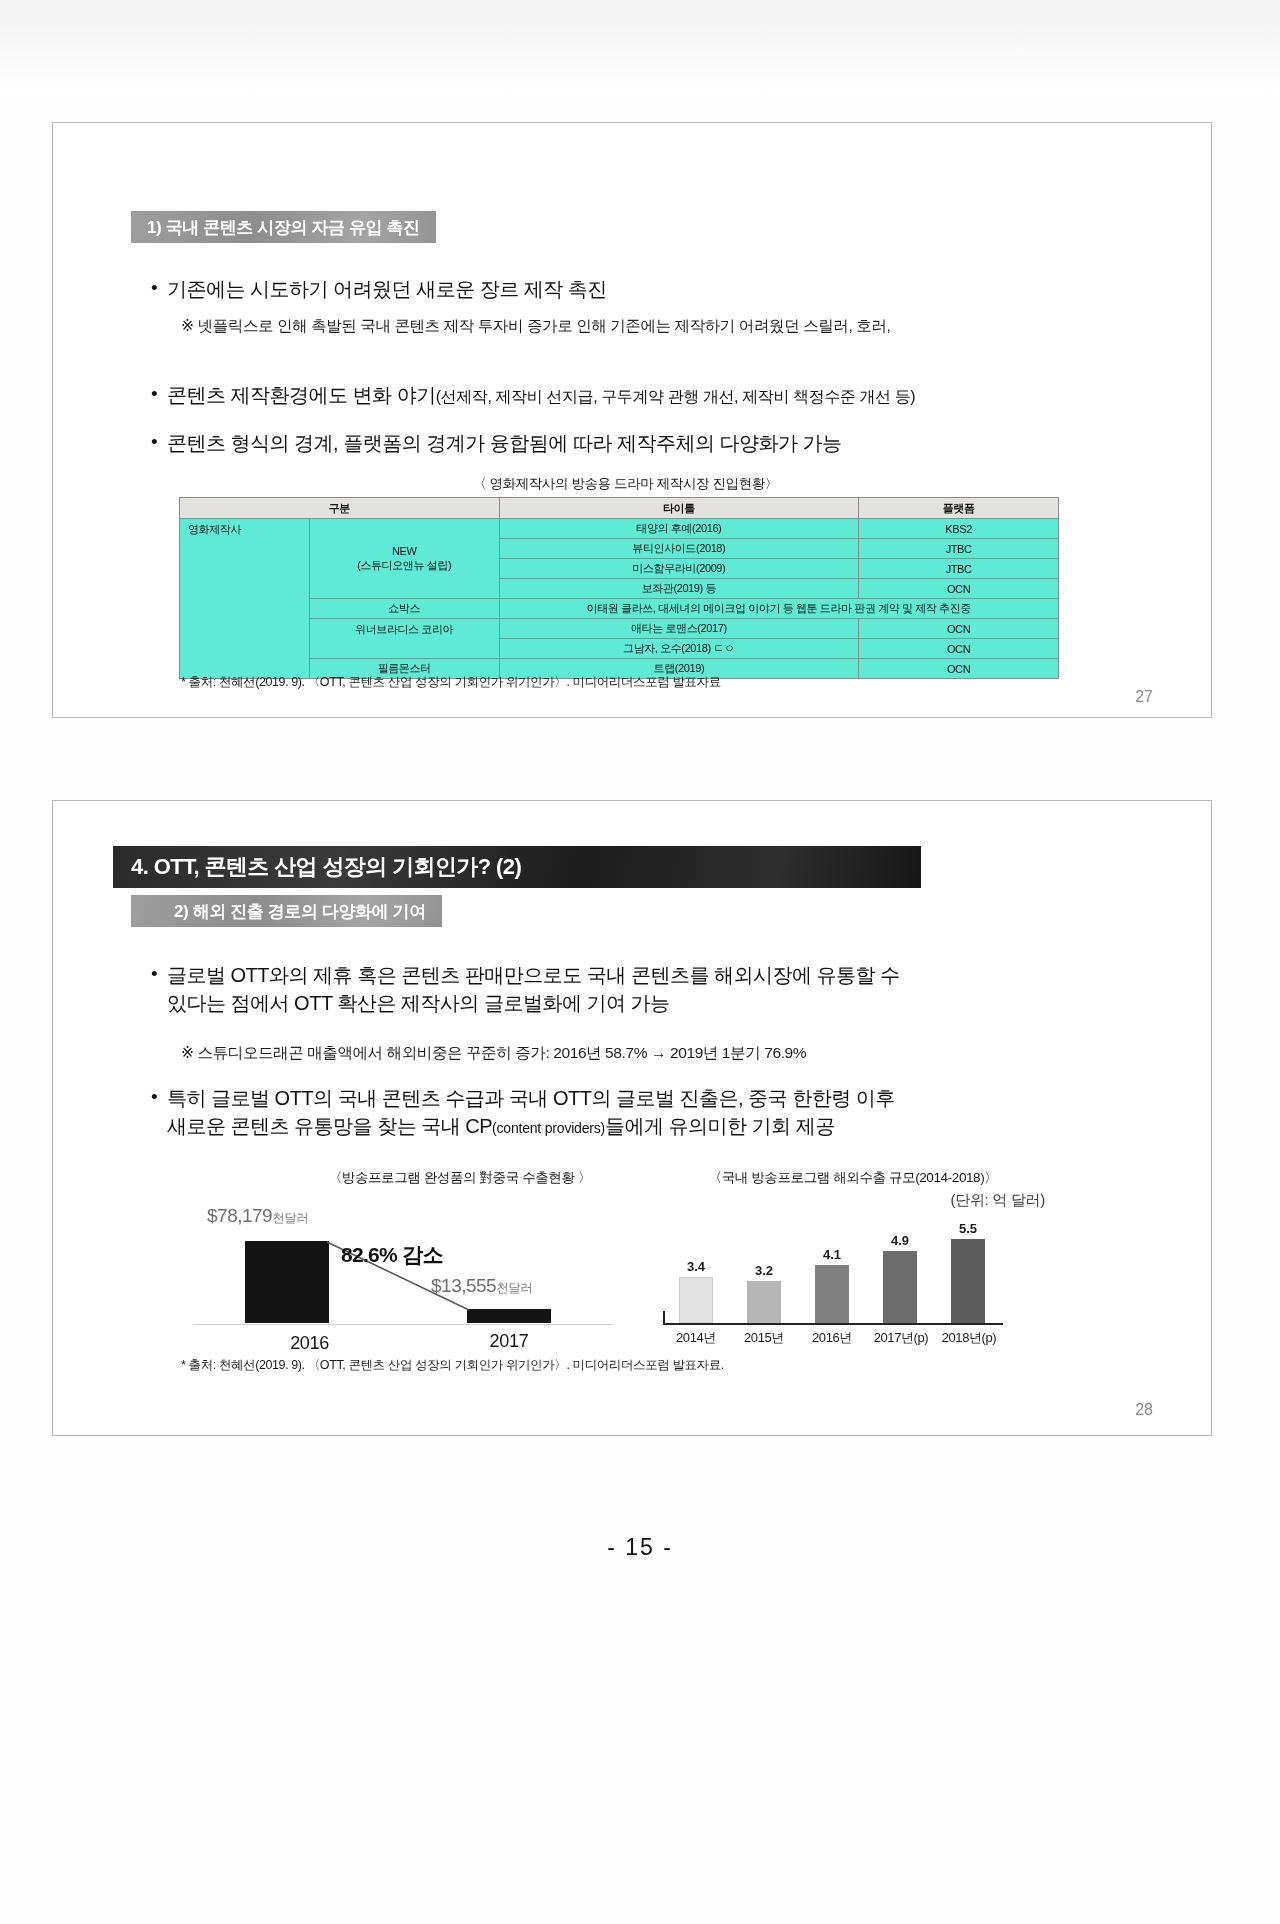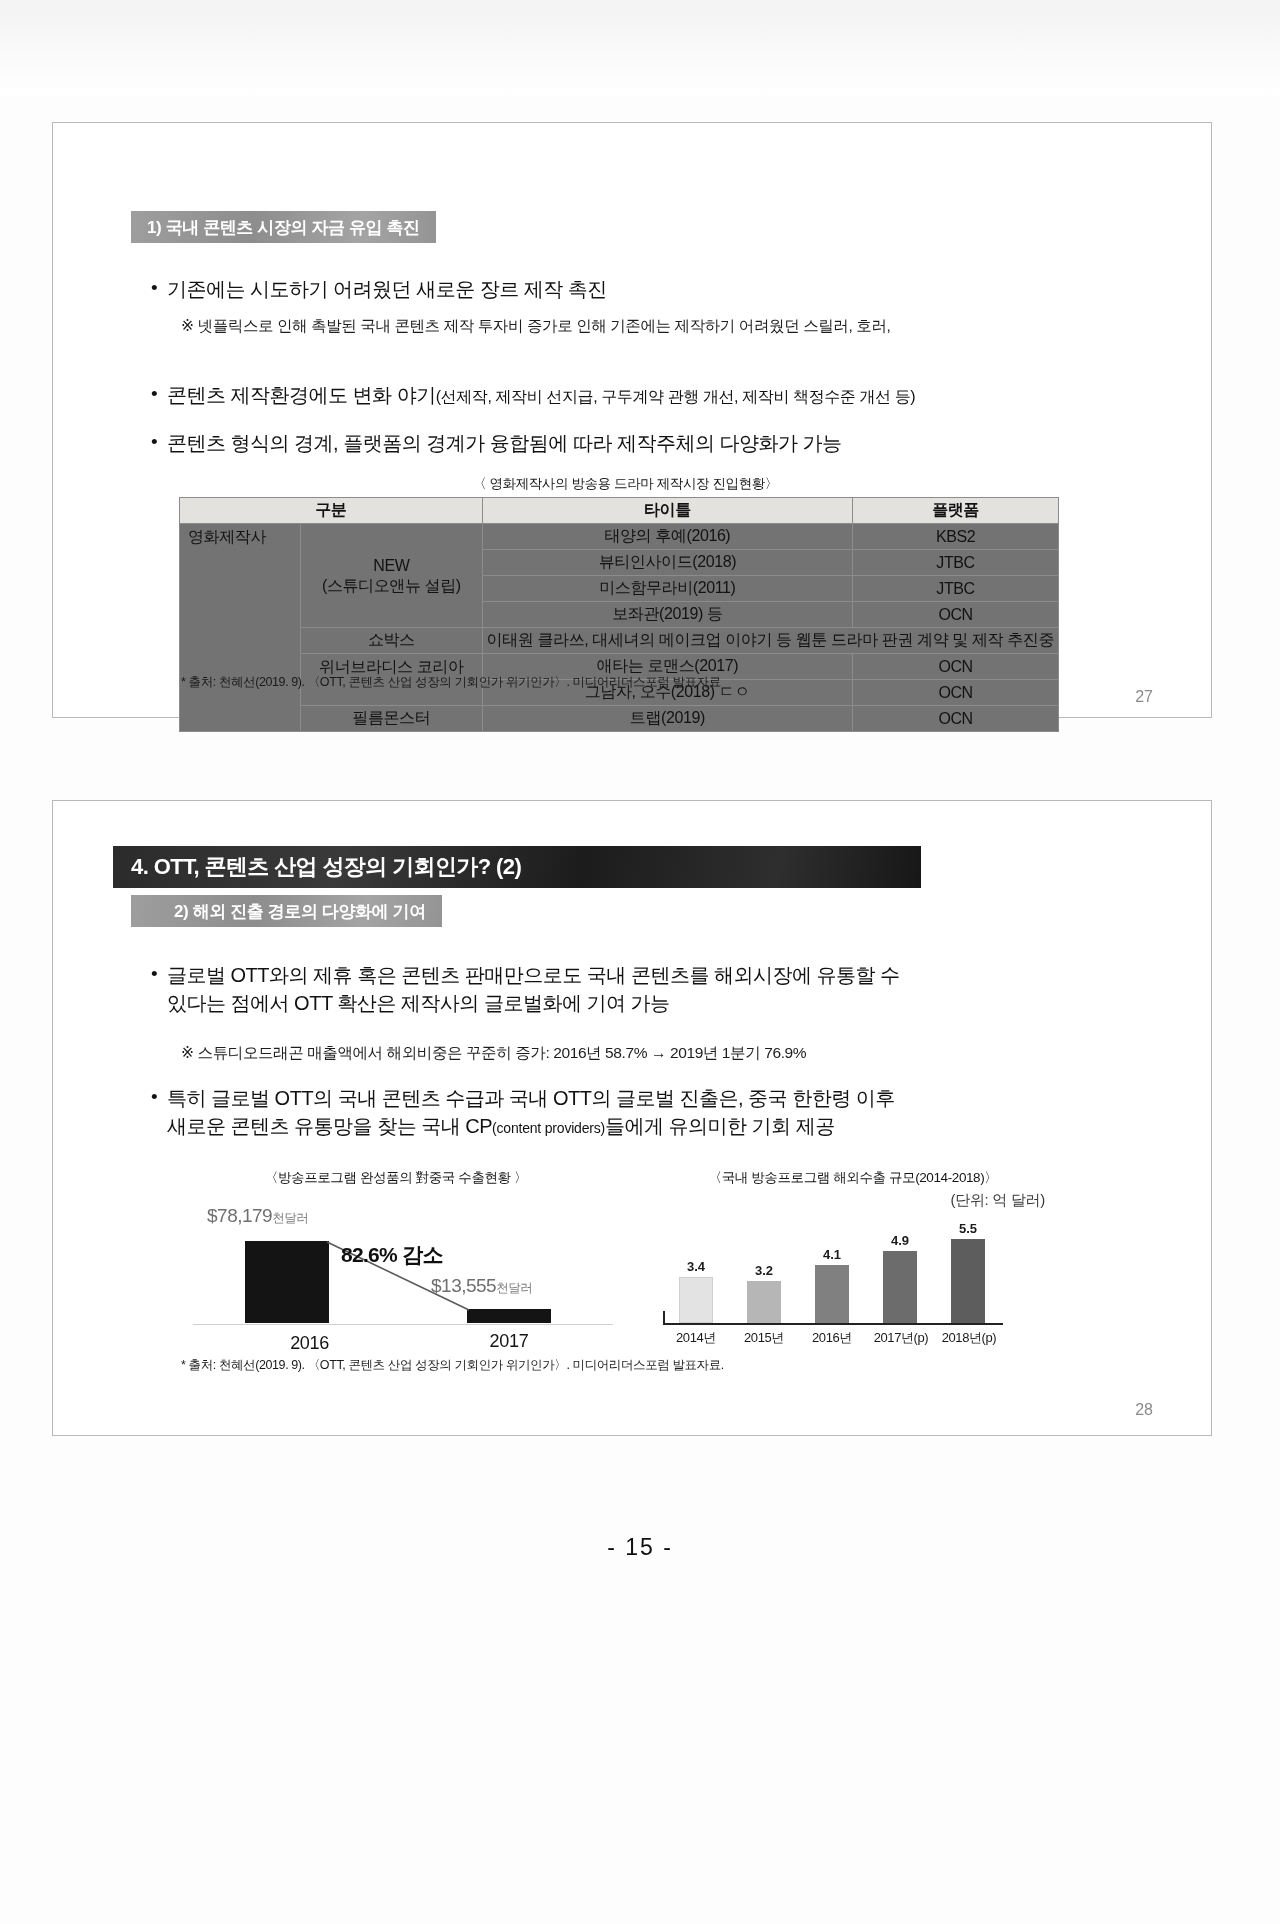--- a/index.html
+++ b/index.html
@@ -102,24 +102,24 @@
   .tbl-caption {
     position: absolute;
     font-size: 13.5px;
     letter-spacing: -0.4px;
     color: #161616;
     white-space: nowrap;
   }
   table.data {
     position: absolute;
     border-collapse: collapse;
-    font-size: 16px;
+    font-size: 11px;
     letter-spacing: -0.4px;
     color: #121212;
-    background: #737373;
+    background: #5eead4;
   }
   table.data th, table.data td {
     border: 1px solid #8c8c8c;
     padding: 2px 4px;
     text-align: center;
     height: 19px;
     white-space: nowrap;
   }
   table.data thead th {
     background: #e4e2df;
@@ -261,21 +261,21 @@
               <span>(스튜디오앤뉴 설립)</span>
             </td>
             <td>태양의 후예(2016)</td>
             <td>KBS2</td>
           </tr>
           <tr>
             <td>뷰티인사이드(2018)</td>
             <td>JTBC</td>
           </tr>
           <tr>
-            <td>미스함무라비(2011)</td>
+            <td>미스함무라비(2009)</td>
             <td>JTBC</td>
           </tr>
           <tr>
             <td>보좌관(2019) 등</td>
             <td>OCN</td>
           </tr>
           <tr>
             <td>쇼박스</td>
             <td colspan="2">이태원 클라쓰, 대세녀의 메이크업 이야기 등 웹툰 드라마 판권 계약 및 제작 추진중</td>
           </tr>
@@ -323,21 +323,21 @@
 
       <div class="bullet" style="top:283px; left:98px; width:1040px;">
         <span class="dot">•</span>
         <span class="btxt">
           <span>특히 글로벌 OTT의 국내 콘텐츠 수급과 국내 OTT의 글로벌 진출은, 중국 한한령 이후</span><br>
           <span>새로운 콘텐츠 유통망을 찾는 국내 CP</span><span class="small-en">(content providers)</span><span>들에게 유의미한 기회 제공</span>
         </span>
       </div>
 
       <div class="chart-box" style="top:368px; left:96px; width:490px; height:190px;">
-        <div class="chart-title" style="top:0; left:52px; width:390px;">〈방송프로그램 완성품의 對중국 수출현황 〉</div>
+        <div class="chart-title" style="top:0; left:52px; width:390px;text-align:right;">〈방송프로그램 완성품의 對중국 수출현황 〉</div>
 
         <div class="val-label" style="top:36px; left:58px;">
           <span>$78,179</span><span class="won">천달러</span>
         </div>
 
         <div class="bar" style="left:96px; top:72px; width:84px; height:82px; background:#141414;"></div>
 
         <div class="val-label" style="top:106px; left:282px;">
           <span>$13,555</span><span class="won">천달러</span>
         </div>

